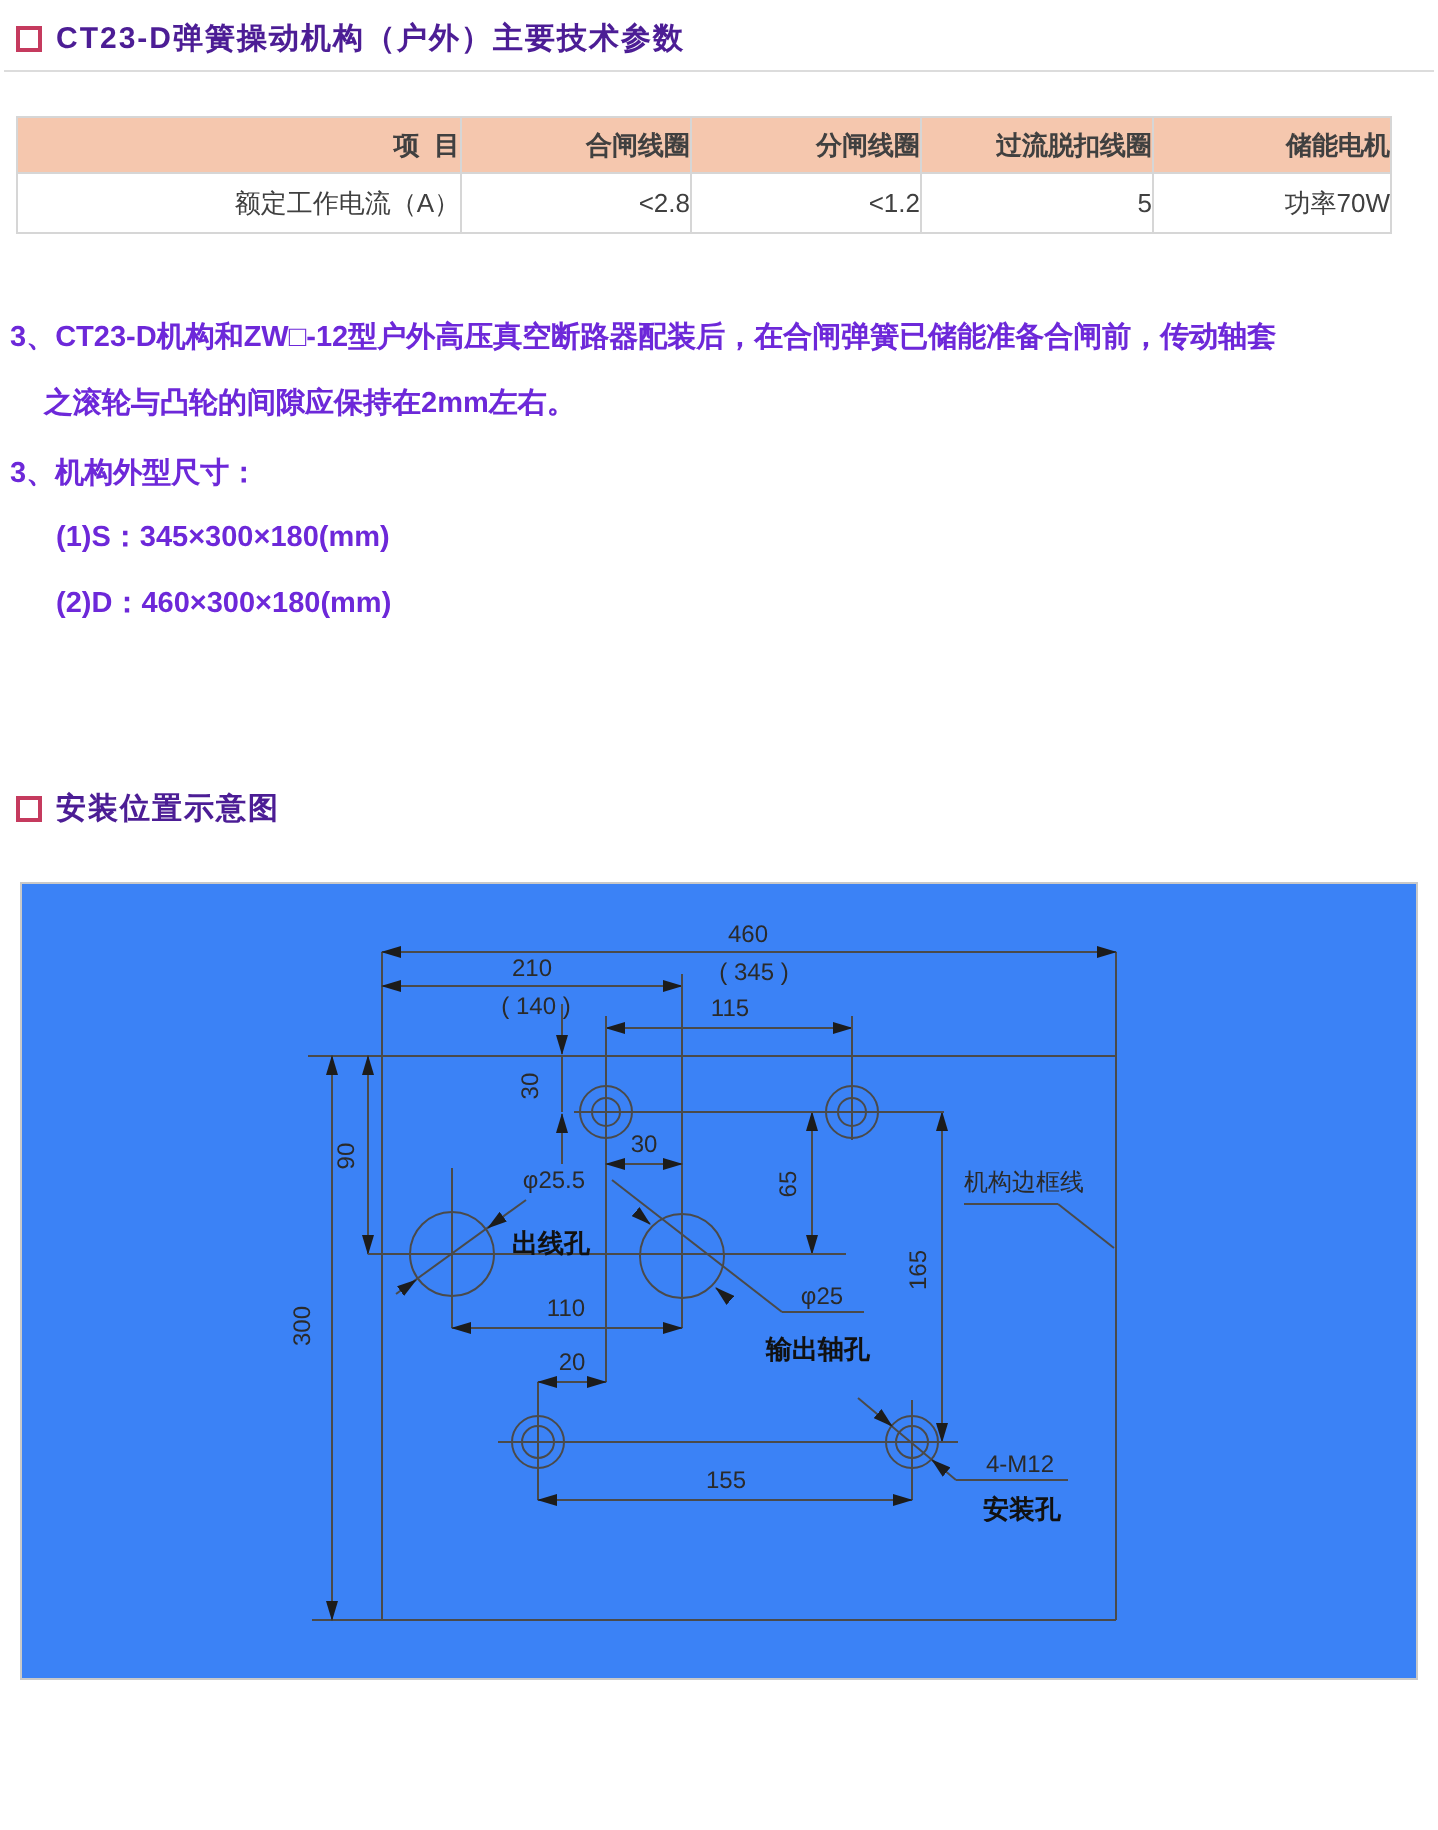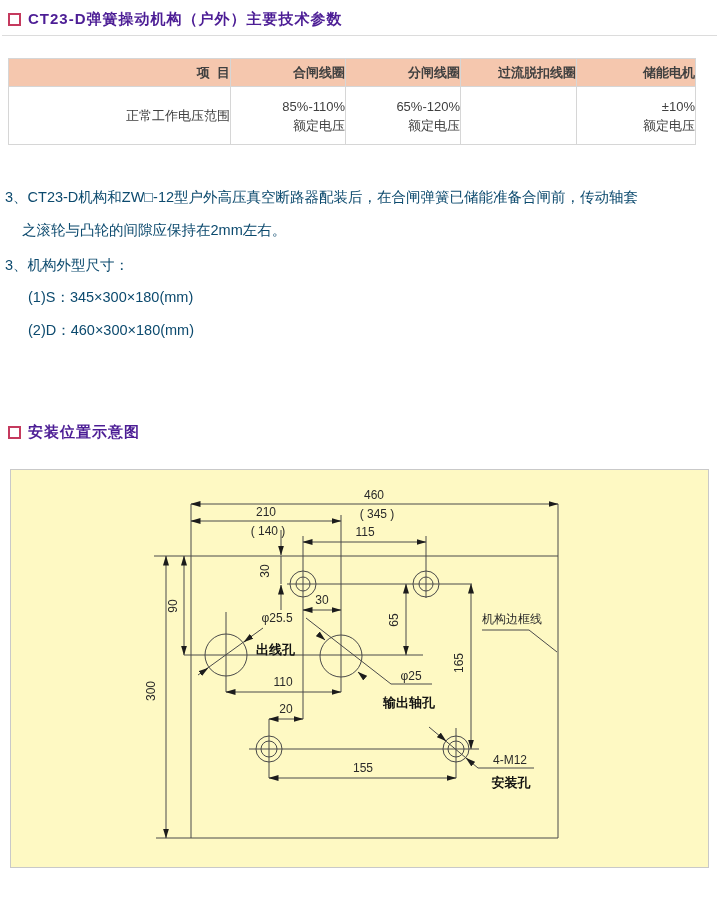--- a/index.html
+++ b/index.html
@@ -9,26 +9,26 @@
   .sec-title{font-size:15px;font-weight:700;color:#4c1d95;letter-spacing:1px;}
   .rule{height:0;border-top:1px solid #dcdcdc;margin:6px 2px 0 2px;}
   table.params{border-collapse:collapse;margin:22px 0 0 8px;table-layout:fixed;}
   table.params td,table.params th{border:1px solid #d6d6d6;text-align:right;vertical-align:middle;
     font-size:13px;color:#404040;padding:0;}
   table.params th{background:#f5c7ae;font-weight:600;height:27px;white-space:pre;}
   tr.r0 td{height:31px;}
   tr.r1 td{height:29px;}
   tr.r2 td{height:57px;white-space:pre-line;line-height:19px;}
   .c0{width:221px;} .c1{width:114px;} .c2{width:114px;} .c3{width:115px;} .c4{width:118px;}
-  .notes{margin:36px 16px 0 5px;font-size:14.5px;font-weight:400;color:#0c4a6e;}
+  .notes{margin:36px 16px 0 5px;font-size:14.5px;font-weight:700;color:#6d28d9;}
   .note3{line-height:33px;padding-left:17px;text-indent:-17px;white-space:pre-line;width:705px;}
   .note4{line-height:32px;margin-top:2px;}
   .size-item{margin-left:23px;line-height:33px;}
   .head2{margin-top:76px;}
-  .canvas-wrap{width:697px;height:397px;border:1px solid #c9c9c9;margin:27px 0 0 10px;background:#fef9c3;}
+  .canvas-wrap{width:697px;height:397px;border:1px solid #c9c9c9;margin:27px 0 0 10px;background:#3b82f6;}
   svg text{font-family:"Liberation Sans","DejaVu Sans",sans-serif;font-size:12px;fill:#2a2a2a;}
   svg text.blab{font-weight:700;font-size:13px;fill:#111;}
   svg line, svg path.ln, svg circle{stroke:#4a4a4a;stroke-width:1;fill:none;}
 </style>
 </head>
 <body>
 
 <div class="sec-head">
   <span class="sec-box"></span>
   <span class="sec-title">CT23-D弹簧操动机构（户外）主要技术参数</span>
@@ -37,29 +37,26 @@
 
 <table class="params">
   <tbody>
       <tr>
     <th class="c0">项  目</th>
     <th class="c1">合闸线圈</th>
     <th class="c2">分闸线圈</th>
     <th class="c3">过流脱扣线圈</th>
     <th class="c4">储能电机</th>
   </tr>
-  <tr class="r2">
-    <td>正常工作电压范围</td>
-    <td>85%-110%
-额定电压</td>
-    <td>65%-120%
-额定电压</td>
-    <td></td>
-    <td>±10%
-额定电压</td>
+  <tr class="r1">
+    <td>额定工作电流（A）</td>
+    <td>&lt;2.8</td>
+    <td>&lt;1.2</td>
+    <td>5</td>
+    <td>功率70W</td>
   </tr>
 </tbody>
   </table>
 
 <div class="notes">
   <div class="note3">3、CT23-D机构和ZW□-12型户外高压真空断路器配装后，在合闸弹簧已储能准备合闸前，传动轴套
 之滚轮与凸轮的间隙应保持在2mm左右。</div>
   <div class="note4">3、机构外型尺寸：</div>
   <div class="size-item">(1)S：345×300×180(mm)</div>
   <div class="size-item">(2)D：460×300×180(mm)</div>

